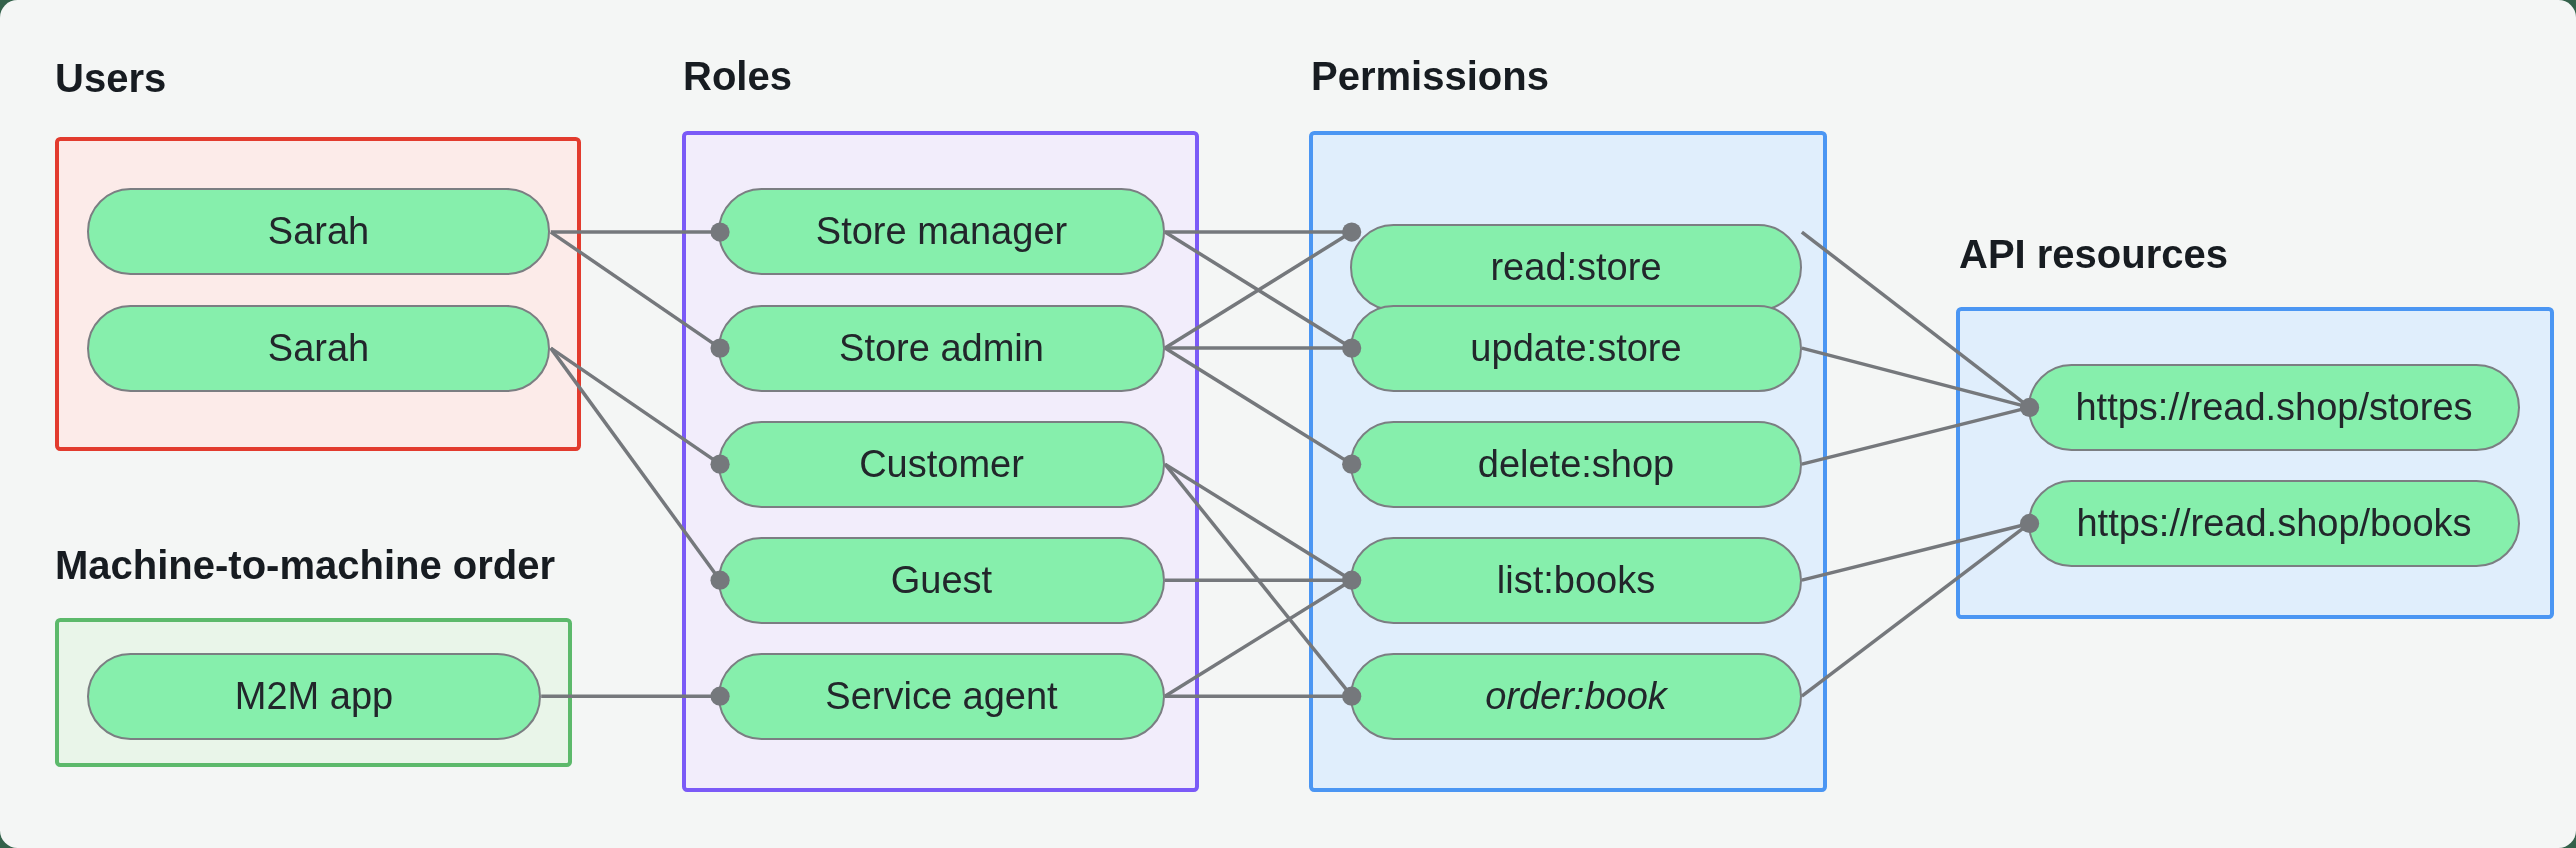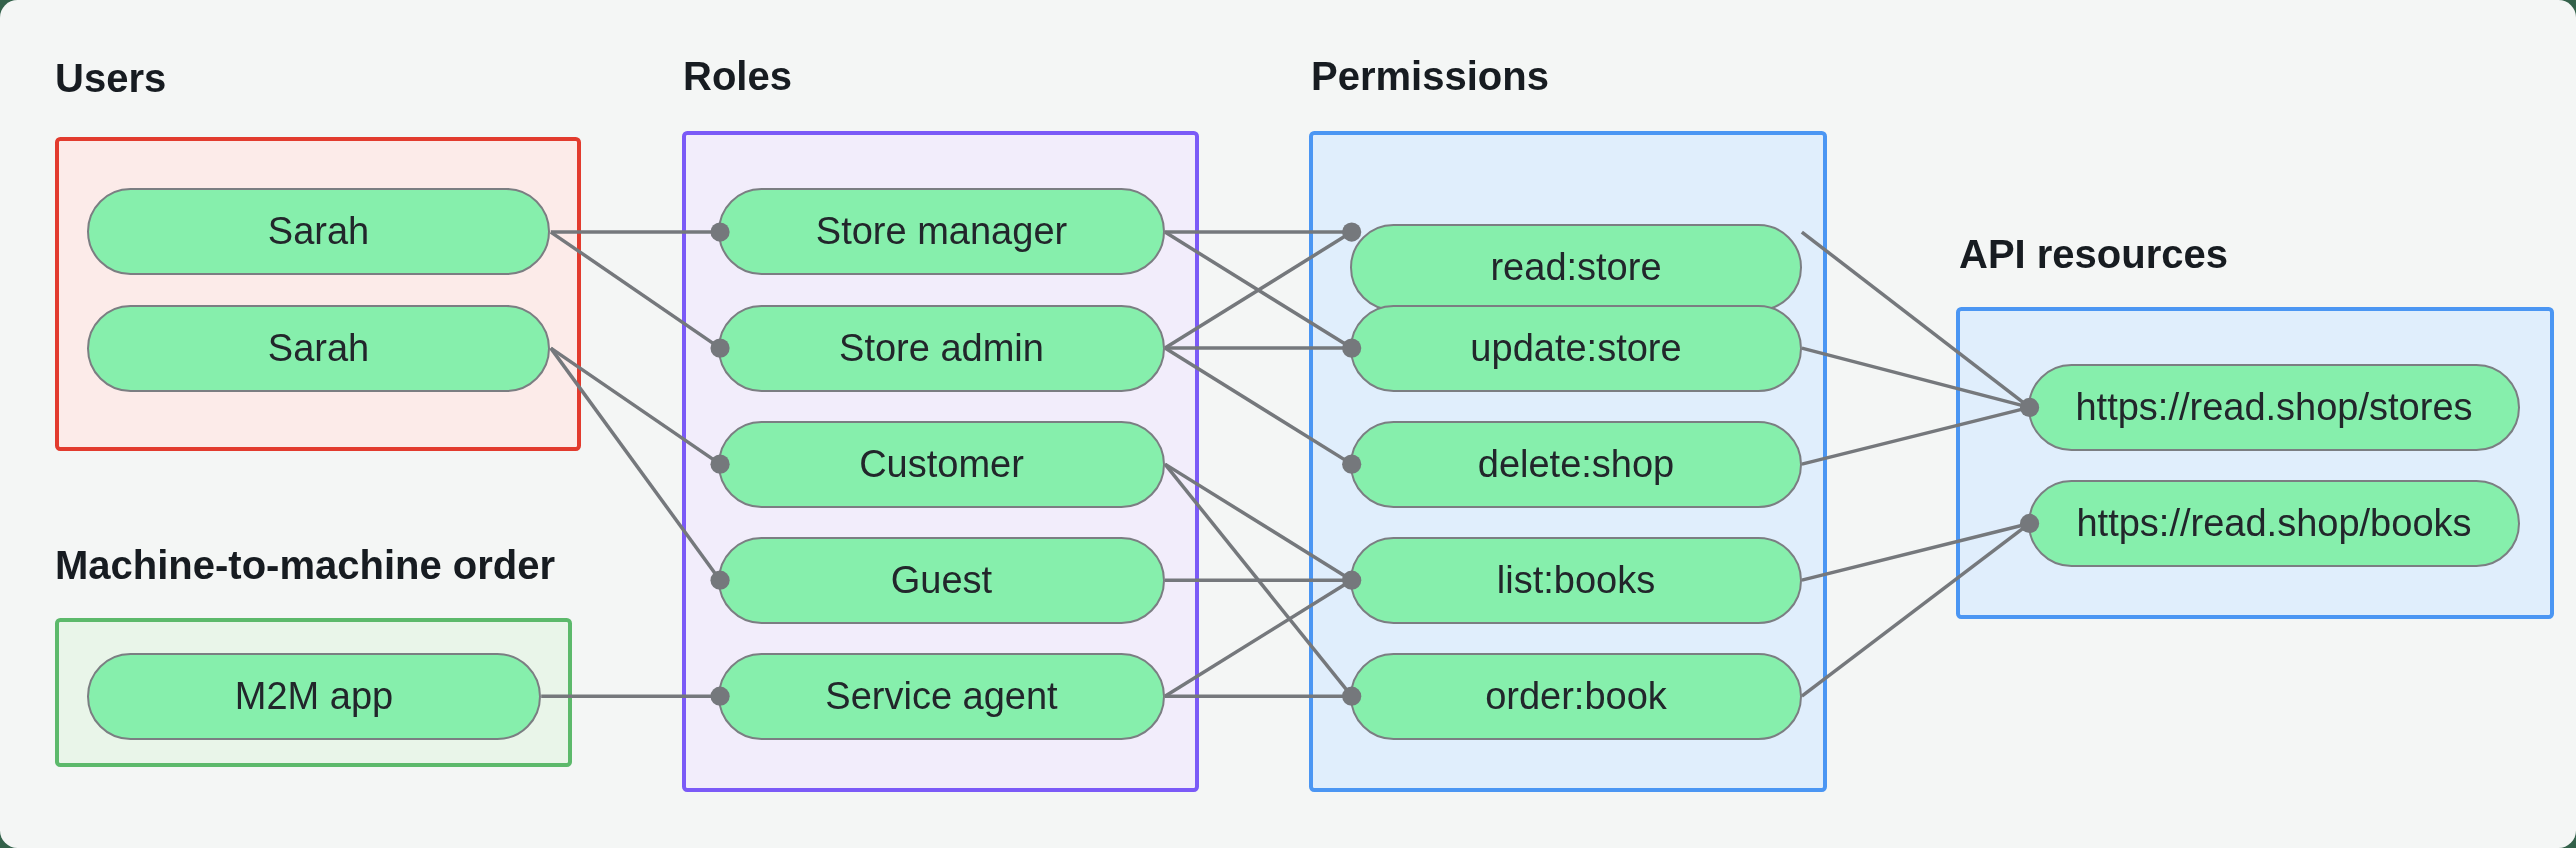--- a/index.html
+++ b/index.html
@@ -115,21 +115,21 @@
       <div class="pill" style="left: 87px; top: 653px; width: 454px;">M2M app</div>
       <div class="pill" style="left: 718px; top: 188px; width: 447px;">Store manager</div>
       <div class="pill" style="left: 718px; top: 305px; width: 447px;">Store admin</div>
       <div class="pill" style="left: 718px; top: 421px; width: 447px;">Customer</div>
       <div class="pill" style="left: 718px; top: 537px; width: 447px;">Guest</div>
       <div class="pill" style="left: 718px; top: 653px; width: 447px;">Service agent</div>
       <div class="pill" style="left: 1350px; top: 188px; width: 452px; margin-top: 36px;">read:store</div>
       <div class="pill" style="left: 1350px; top: 305px; width: 452px;">update:store</div>
       <div class="pill" style="left: 1350px; top: 421px; width: 452px;">delete:shop</div>
       <div class="pill" style="left: 1350px; top: 537px; width: 452px;">list:books</div>
-      <div class="pill" style="left: 1350px; top: 653px; width: 452px;">order:book</div>
+      <div class="pill" style="left: 1350px; top: 653px; width: 452px; font-style: italic;">order:book</div>
       <div class="pill" style="left: 2028px; top: 364px; width: 492px;">https://read.shop/stores</div>
       <div class="pill" style="left: 2028px; top: 480px; width: 492px;">https://read.shop/books</div>
     </div>
 
   <svg id="dots" class="layer" viewBox="0 0 2952 972">
       <circle cx="825" cy="266" r="11" fill="#75787c"></circle>
       <circle cx="825" cy="399" r="11" fill="#75787c"></circle>
       <circle cx="825" cy="532" r="11" fill="#75787c"></circle>
       <circle cx="825" cy="665" r="11" fill="#75787c"></circle>
       <circle cx="825" cy="798" r="11" fill="#75787c"></circle>

